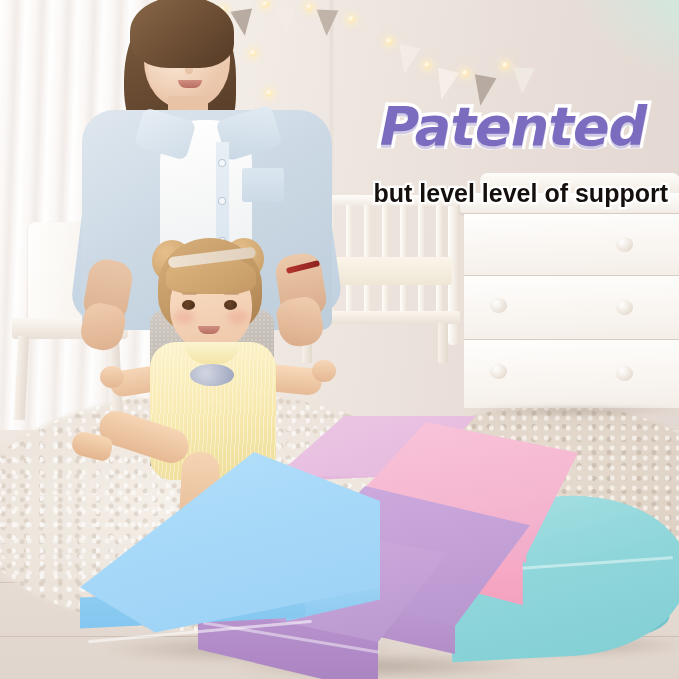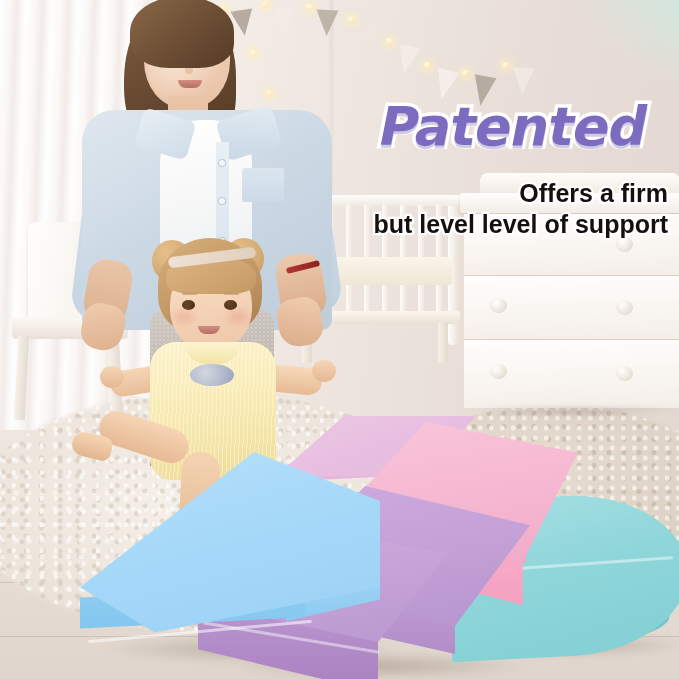--- a/index.html
+++ b/index.html
@@ -492,17 +492,16 @@
     <div id="ramp-seam" class="foam"></div>
   </div>
 
   <div id="topwash" class="layer"></div>
 
   <div id="headline">
     <span>Patented</span>
   </div>
 
   <div id="subhead">
-    <span>Offers a firm</span>
     <span>but level level of support</span>
   </div>
 
 </div>
 
 </body></html>

